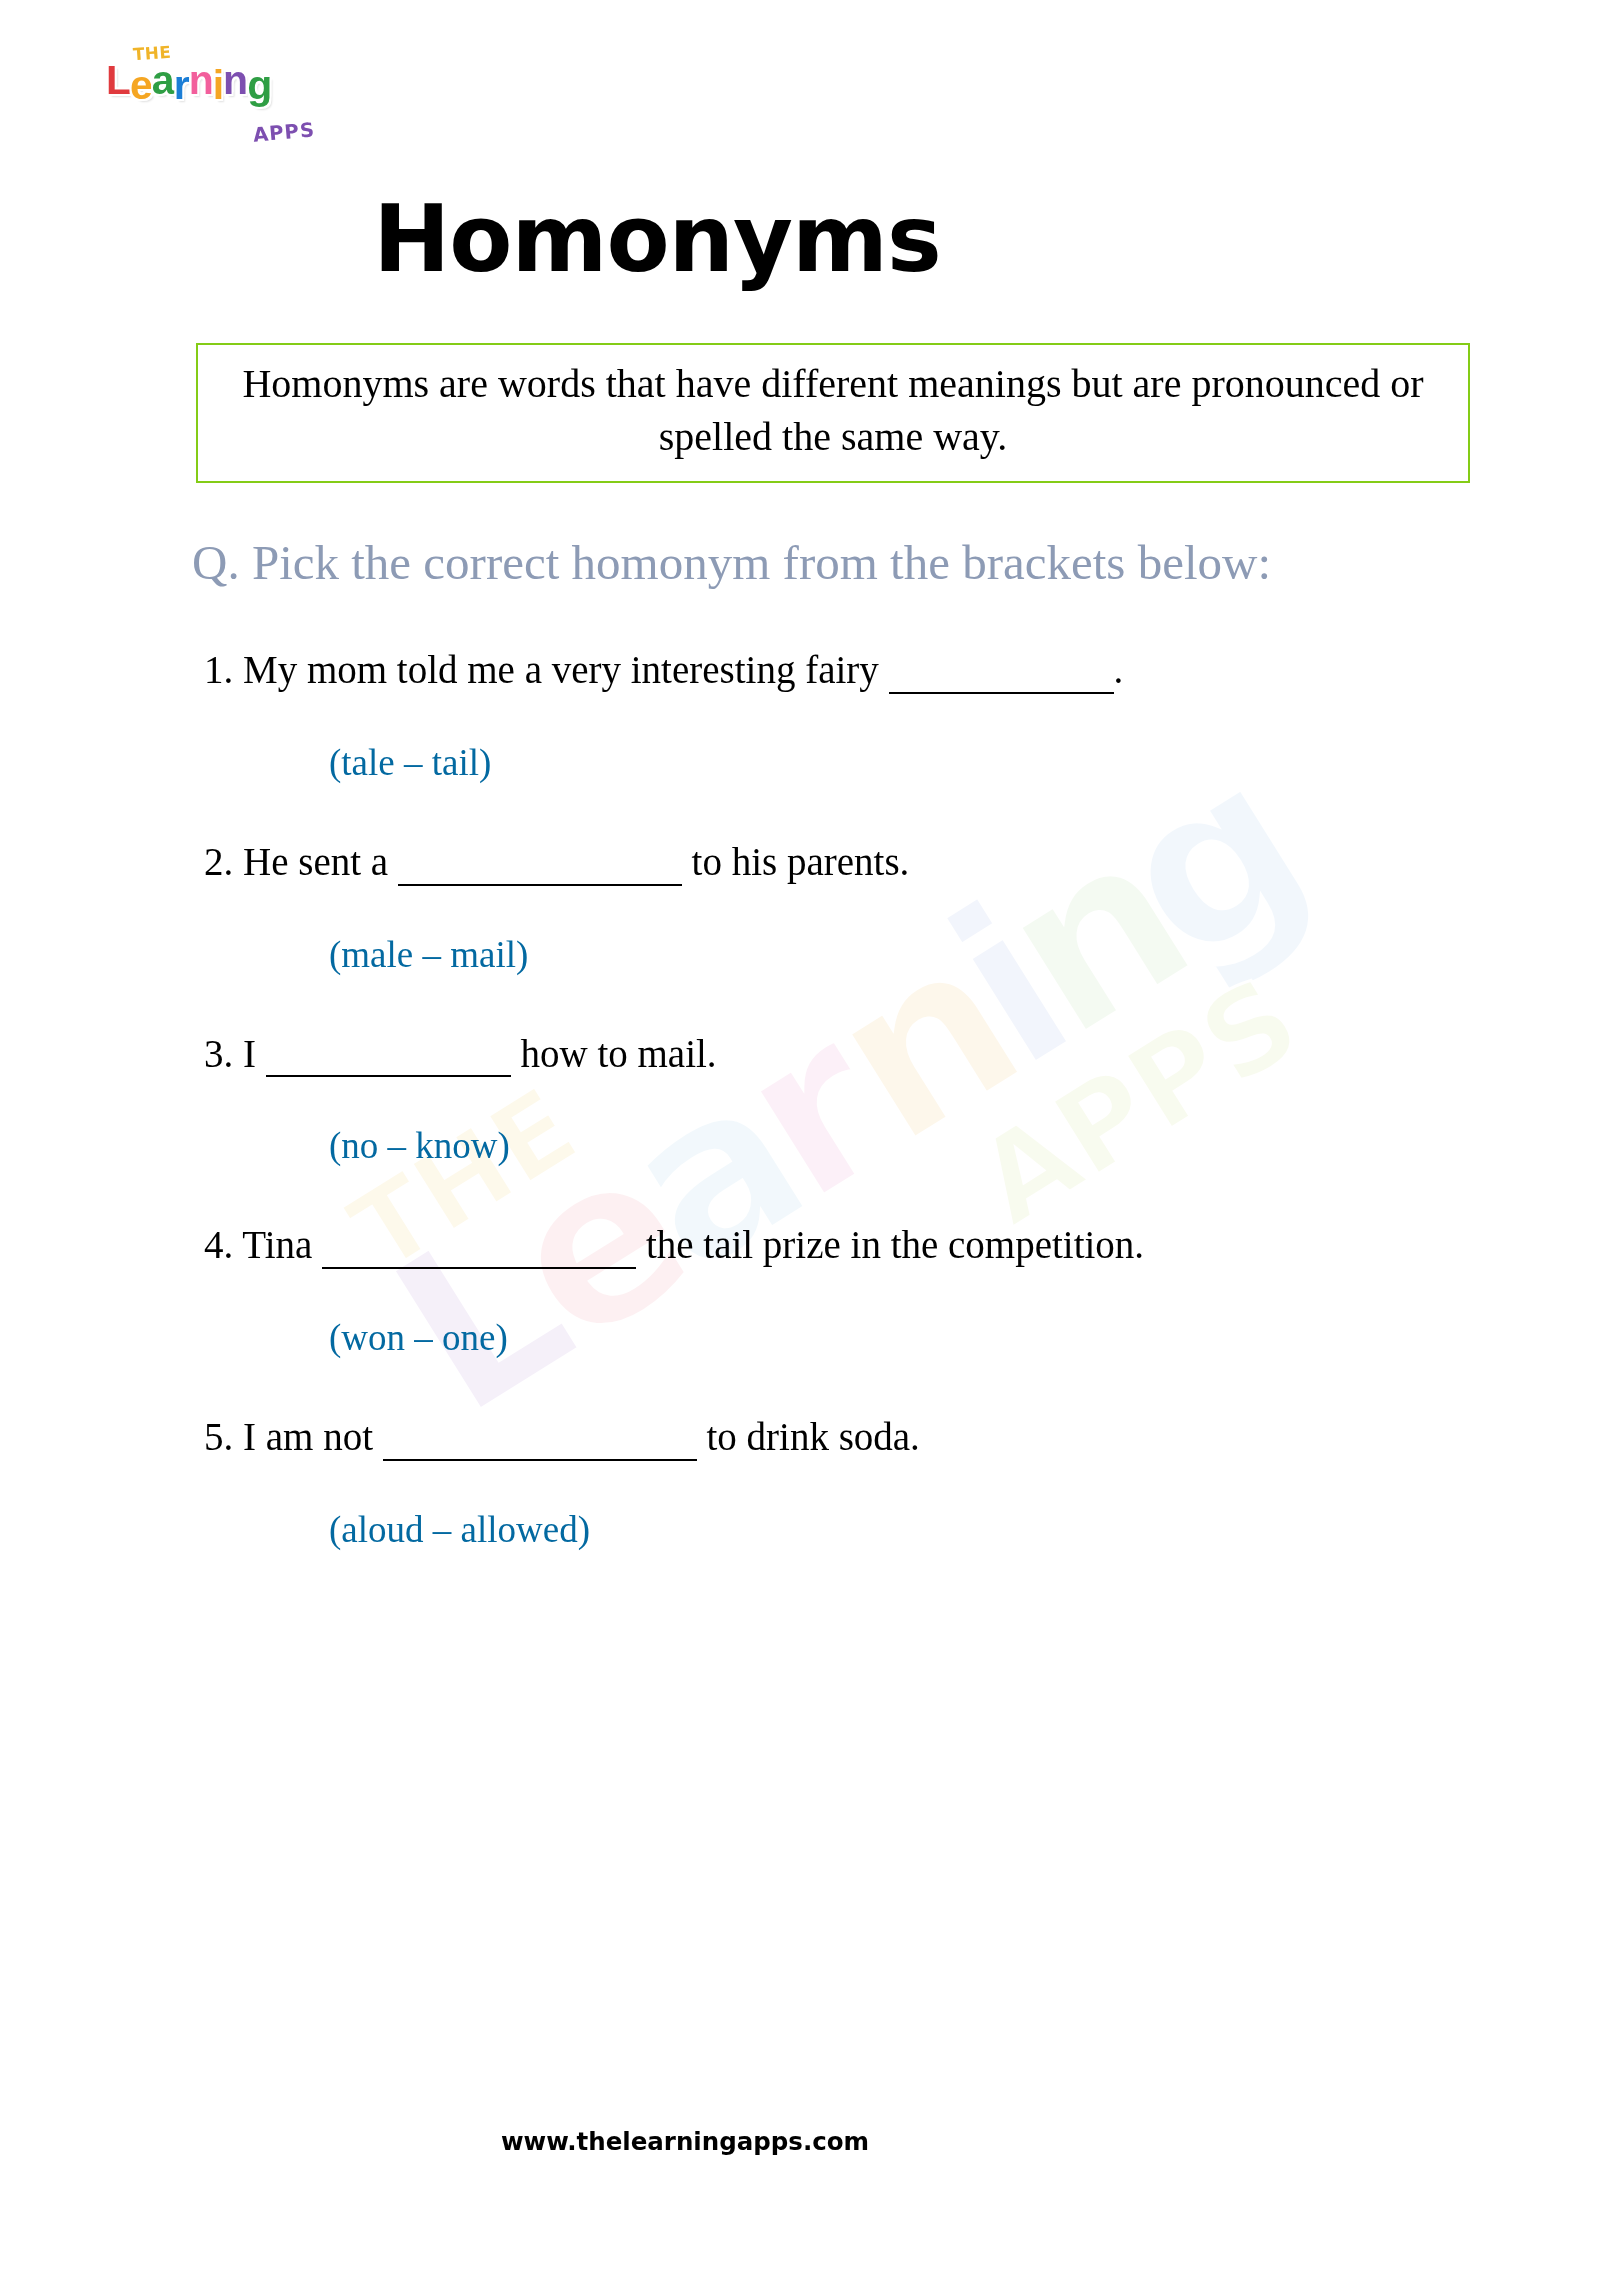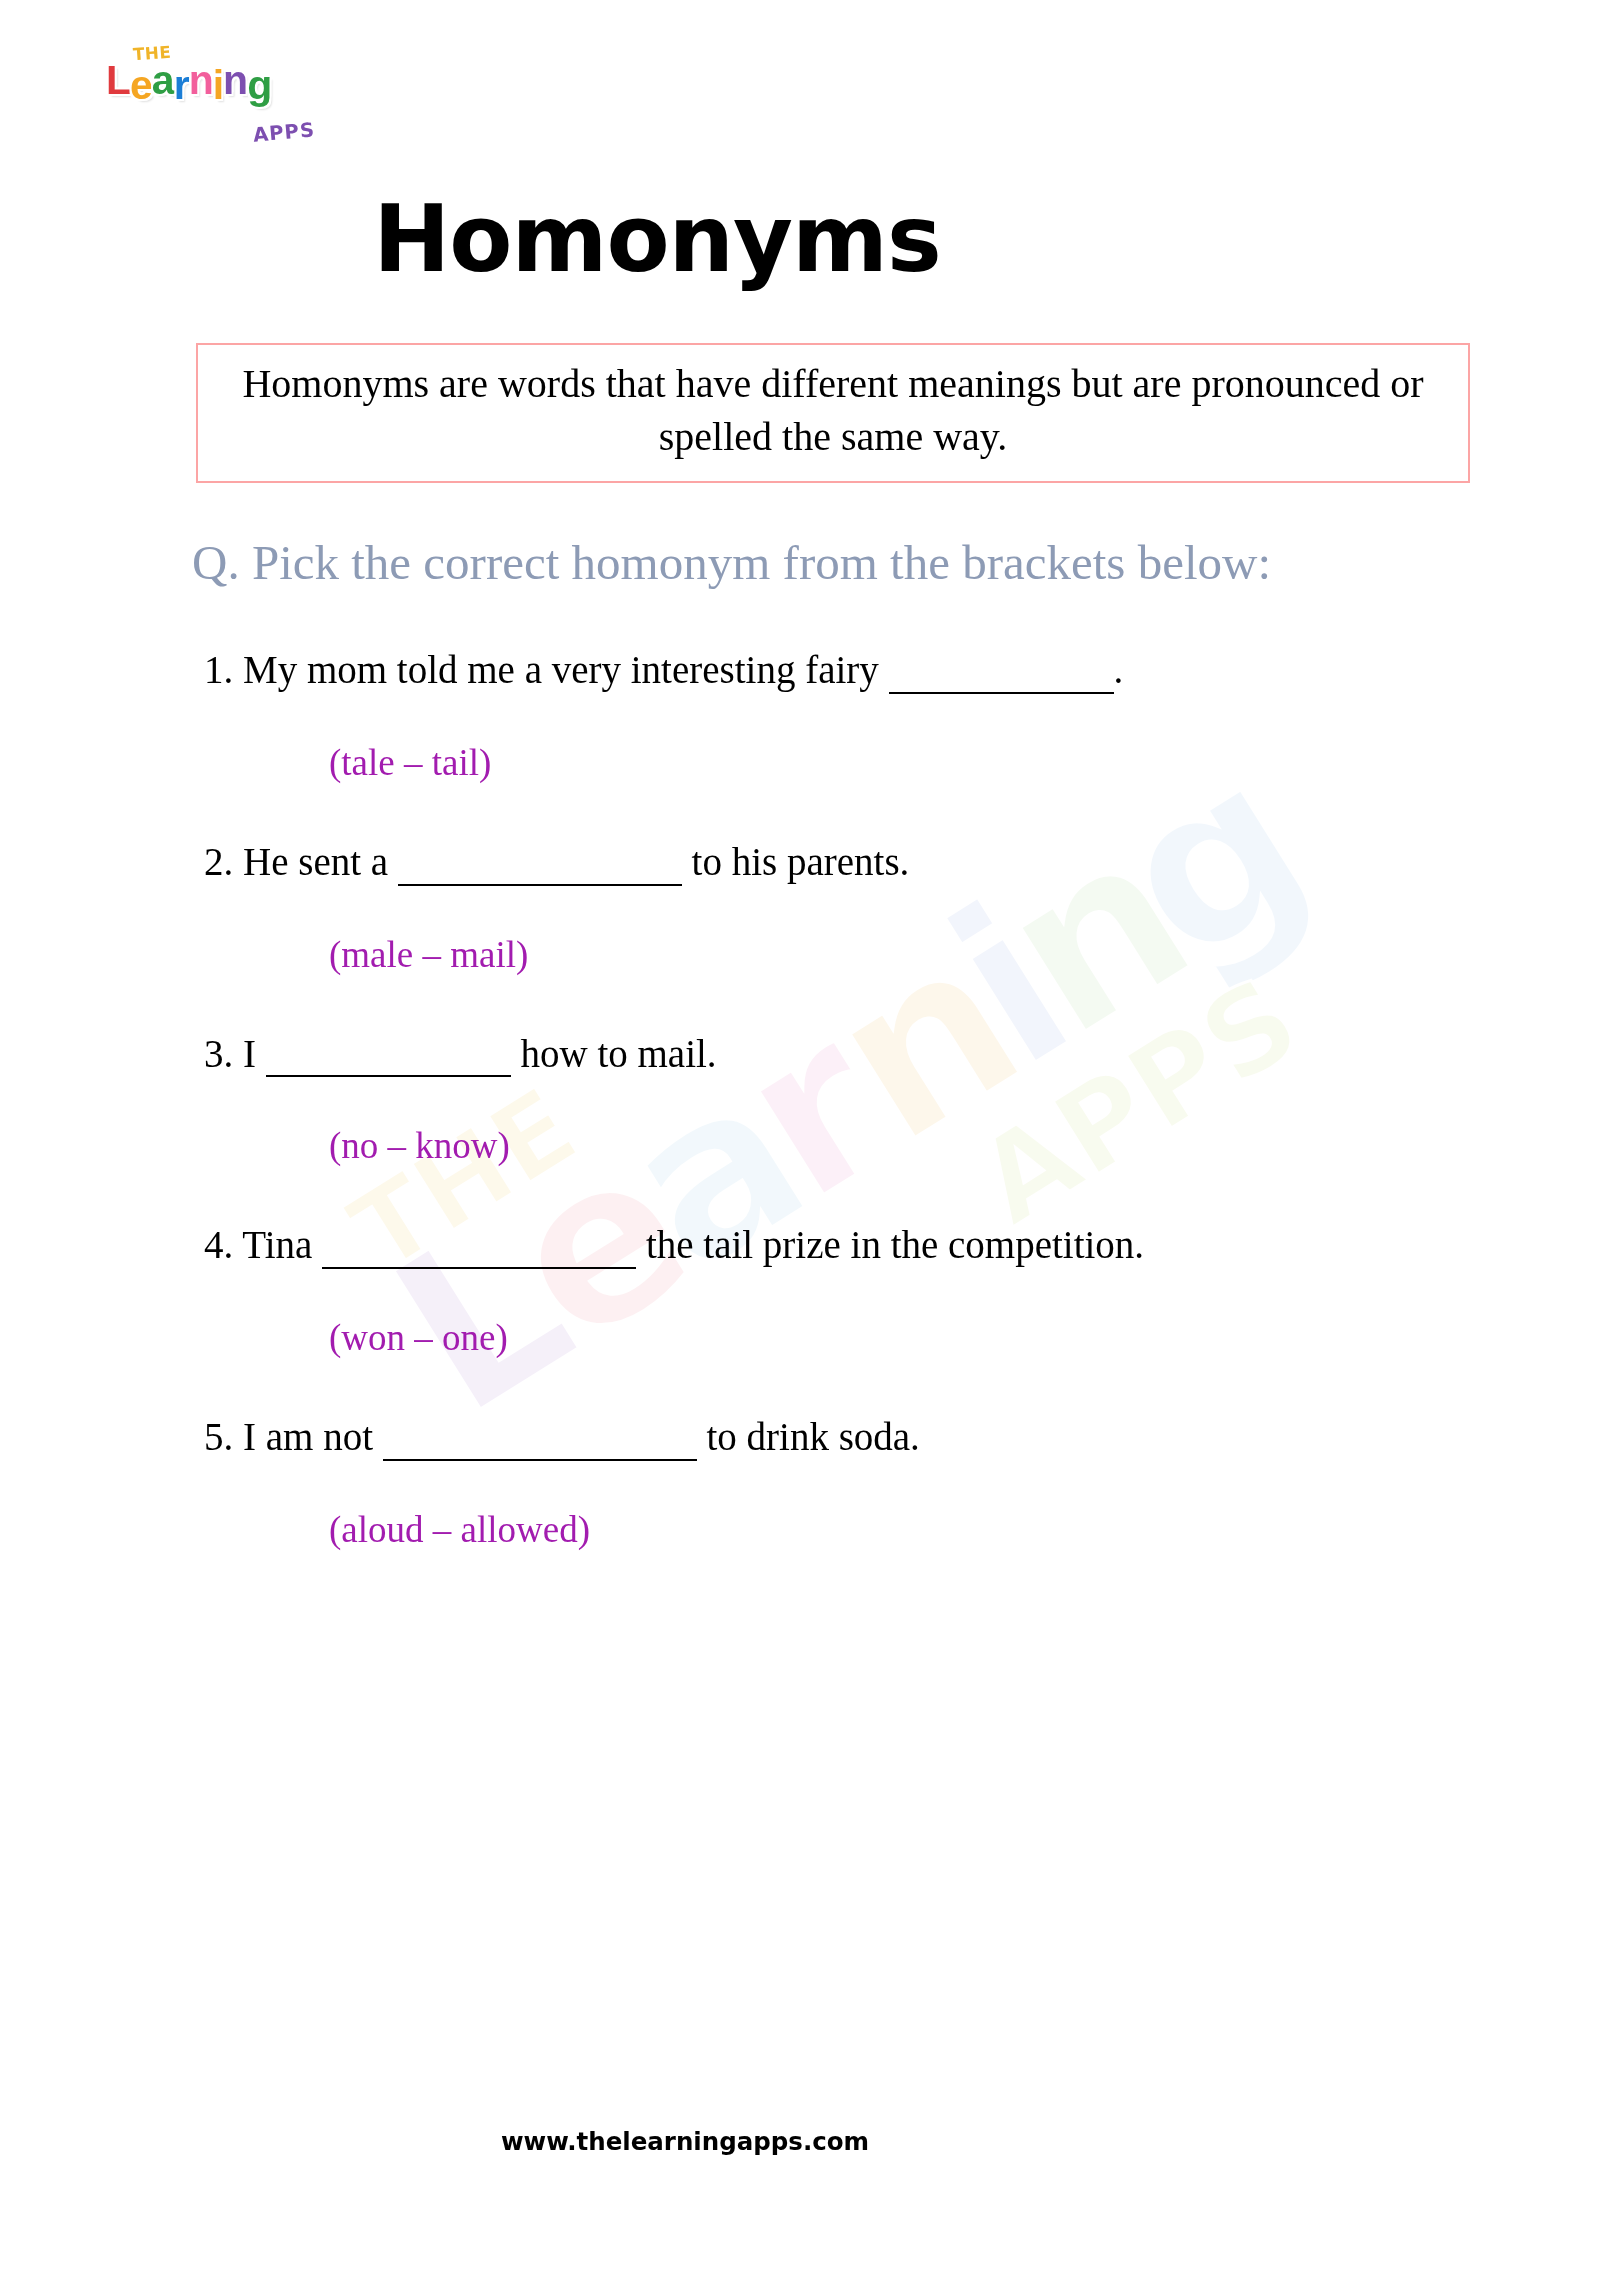--- a/index.html
+++ b/index.html
@@ -83,21 +83,21 @@
     letter-spacing: -1px;
     color: #000000;
   }
 
   
   .definition-box {
     position: absolute;
     left: 196px;
     top: 343px;
     width: 1274px;
-    border: 2px solid #fca5a5;
+    border: 2px solid #84cc16;
     box-sizing: border-box;
     padding: 11.8px 19.6px 17.6px 19.6px;
     text-align: center;
     font-size: 40px;
     line-height: 1.33;
   }
 
   
   .prompt {
     position: absolute;
@@ -136,21 +136,21 @@
     white-space: nowrap;
   }
   .blank {
     display: inline-block;
     border-bottom: 2px solid #000000;
     vertical-align: bottom;
     height: 29px;
   }
   .options {
     font-size: 37px;
-    color: #a21caf;
+    color: #0369a1;
     padding-left: 329px;
     margin-top: 47px;
     margin-bottom: 55px;
   }
 
   
   .footer {
     position: absolute;
     left: 0;
     top: 2127px;

